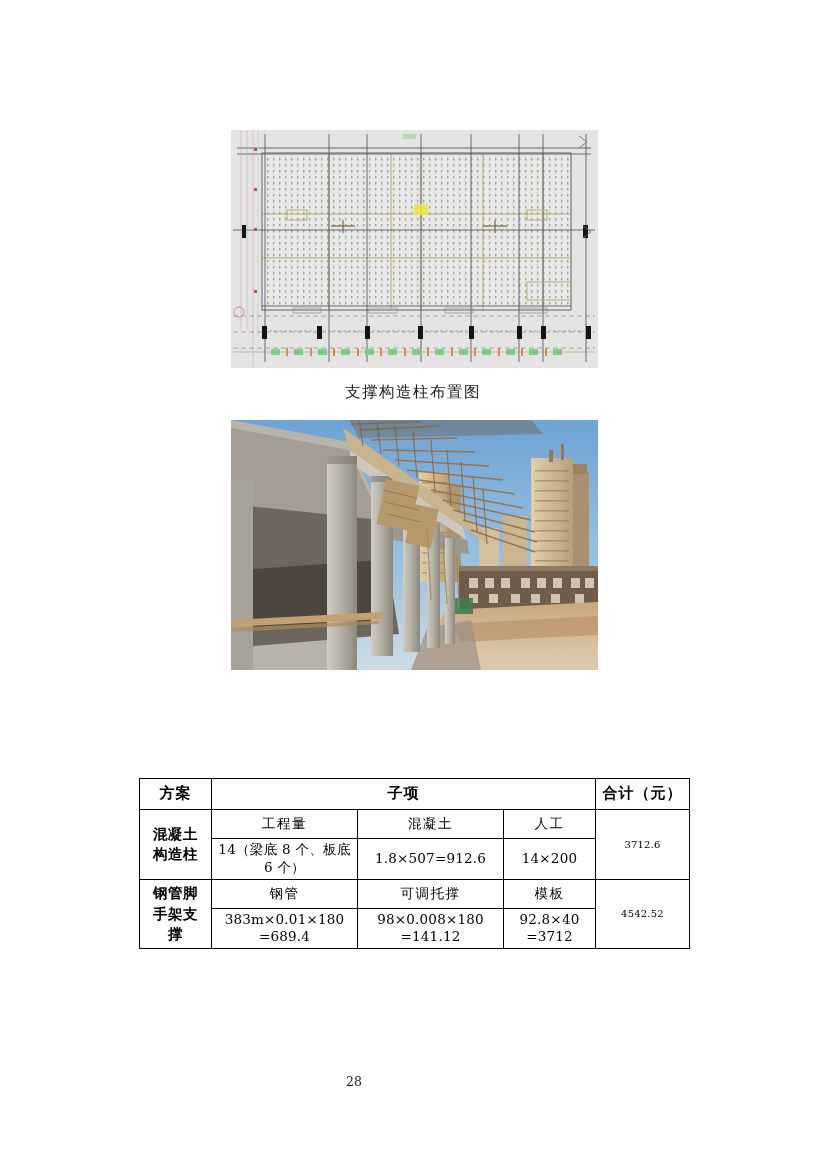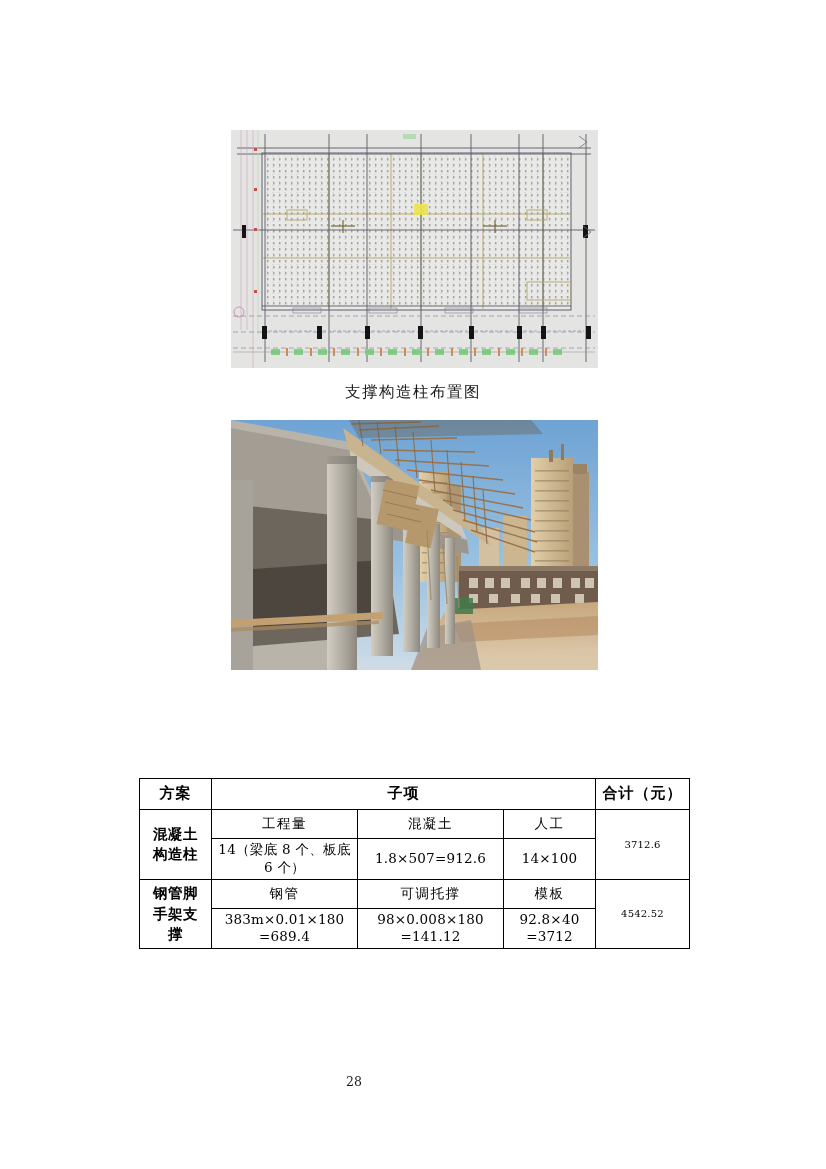--- a/index.html
+++ b/index.html
@@ -1836,21 +1836,21 @@
         </td>
         <td class="subhead">工程量</td>
         <td class="subhead">混凝土</td>
         <td class="subhead">人工</td>
         <td class="total" rowspan="2">3712.6</td>
       </tr>
 
       <tr>
         <td class="num wq">14（梁底 8 个、板底 6 个）</td>
         <td class="num">1.8×507=912.6</td>
-        <td class="num">14×100</td>
+        <td class="num">14×200</td>
       </tr>
 
       <tr>
         <td class="scheme" rowspan="2">
           <div>钢管脚</div>
           <div>手架支</div>
           <div>撑</div>
         </td>
         <td class="subhead">钢管</td>
         <td class="subhead">可调托撑</td>

